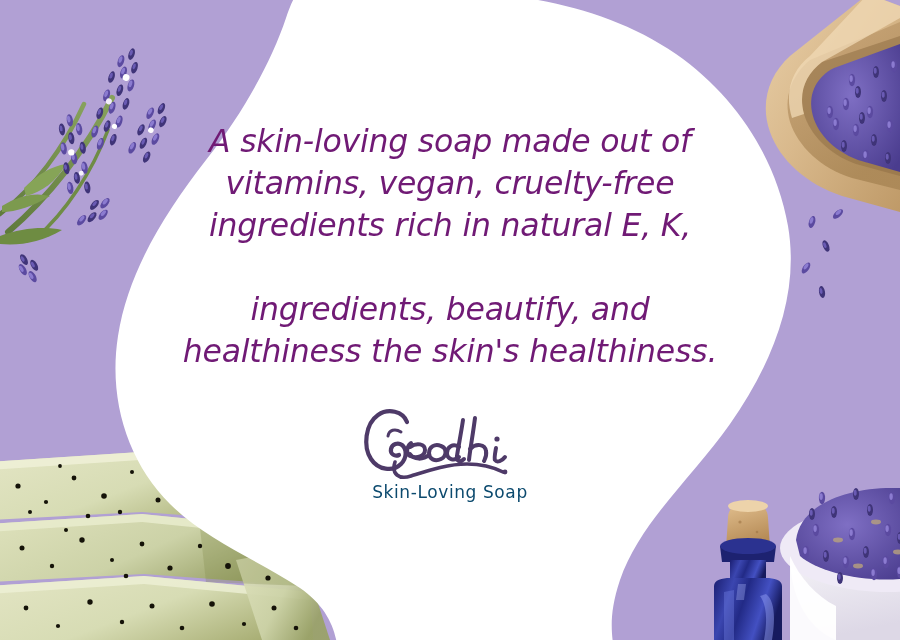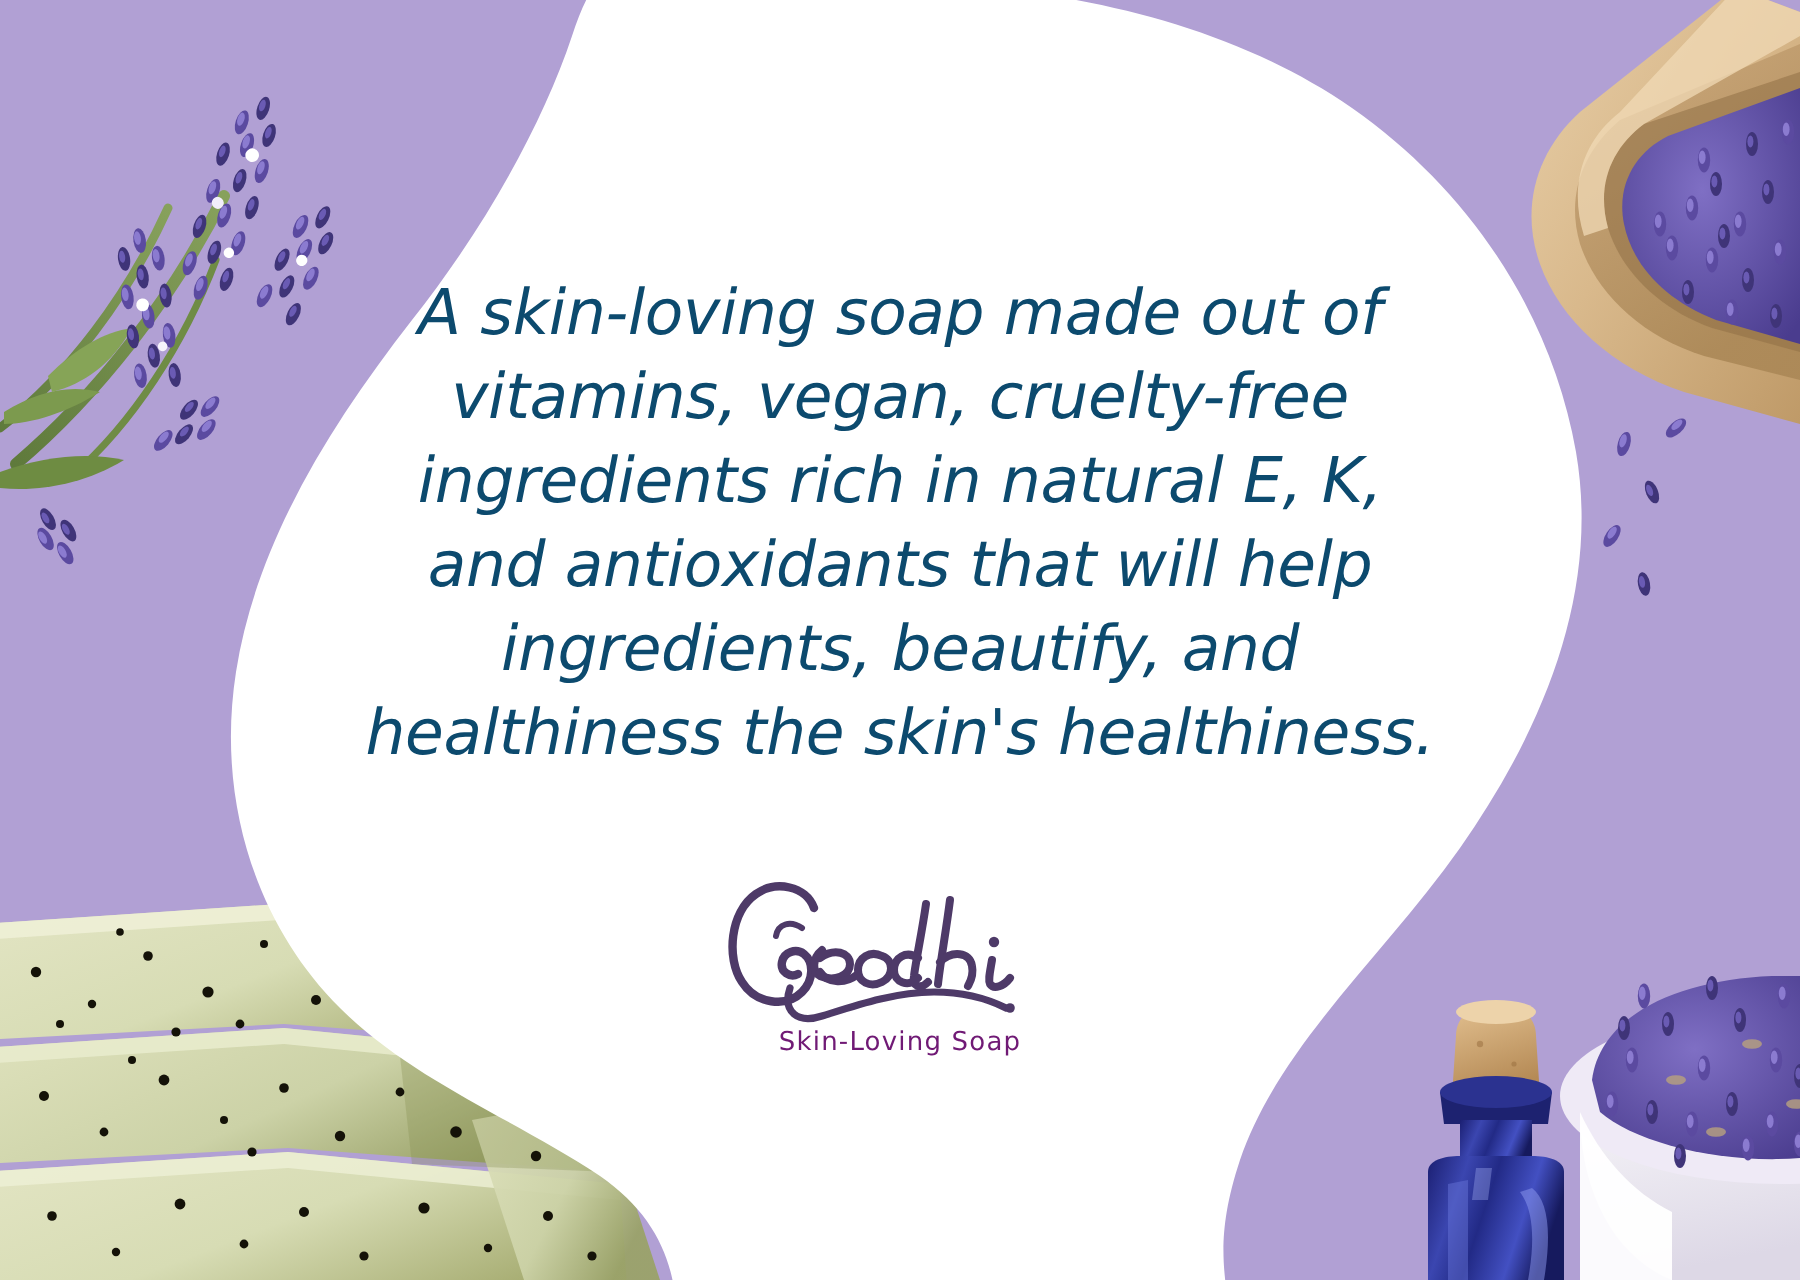--- a/index.html
+++ b/index.html
@@ -12,41 +12,41 @@
   .layer { position:absolute; inset:0; }
   svg.layer { display:block; }
 
   
   .content {
     position:absolute; left:150px; top:120px; width:600px; height:460px;
     display:flex; flex-direction:column; align-items:center;
     pointer-events:none;
   }
   .body-copy {
-    margin:16px; width:560px;
+    margin:0; width:560px;
     text-align:center;
     font-family:"DejaVu Sans", sans-serif;
     font-style:italic;
     font-size:31.5px;
     line-height:42px;
     letter-spacing:-0.2px;
-    color:#0c4a6e;
+    color:#701a75;
     font-weight:400;
   }
   .logo-block {
     margin-top:30px;
     display:flex; flex-direction:column; align-items:center;
   }
   .logo-mark { display:block; }
   .logo-tagline {
     margin-top:2px;
     font-family:"DejaVu Sans", sans-serif;
-    font-size:13px;
+    font-size:17px;
     letter-spacing:0.6px;
-    color:#701a75;
+    color:#0c4a6e;
     text-align:left;
   }
 </style>
 </head>
 <body>
 
 <div class="canvas">
 
   <svg class="layer" width="900" height="640" viewBox="0 0 900 640">
     <defs>
@@ -367,21 +367,21 @@
              C 244 112 272 60 286 18
              C 290 6 294 -4 300 -10 Z" fill="#ffffff"></path>
   </svg>
 
   <div class="content">
 
     <p class="body-copy">
       <span>A skin-loving soap made out of</span><br>
       <span>vitamins, vegan, cruelty-free</span><br>
       <span>ingredients rich in natural E, K,</span><br>
-      <span>and antioxidants that will help</span><br>
+      <br>
       <span>ingredients, beautify, and</span><br>
       <span>healthiness the skin's healthiness.</span>
     </p>
 
     <div class="logo-block">
 
       <svg class="logo-mark" width="190" height="78" viewBox="0 0 190 78">
         <g fill="none" stroke="#4e3a68" stroke-linecap="round" stroke-linejoin="round">
 
           <path d="M52 20 C 48 9 33 6 23 13 C 10 22 8 45 16 57

